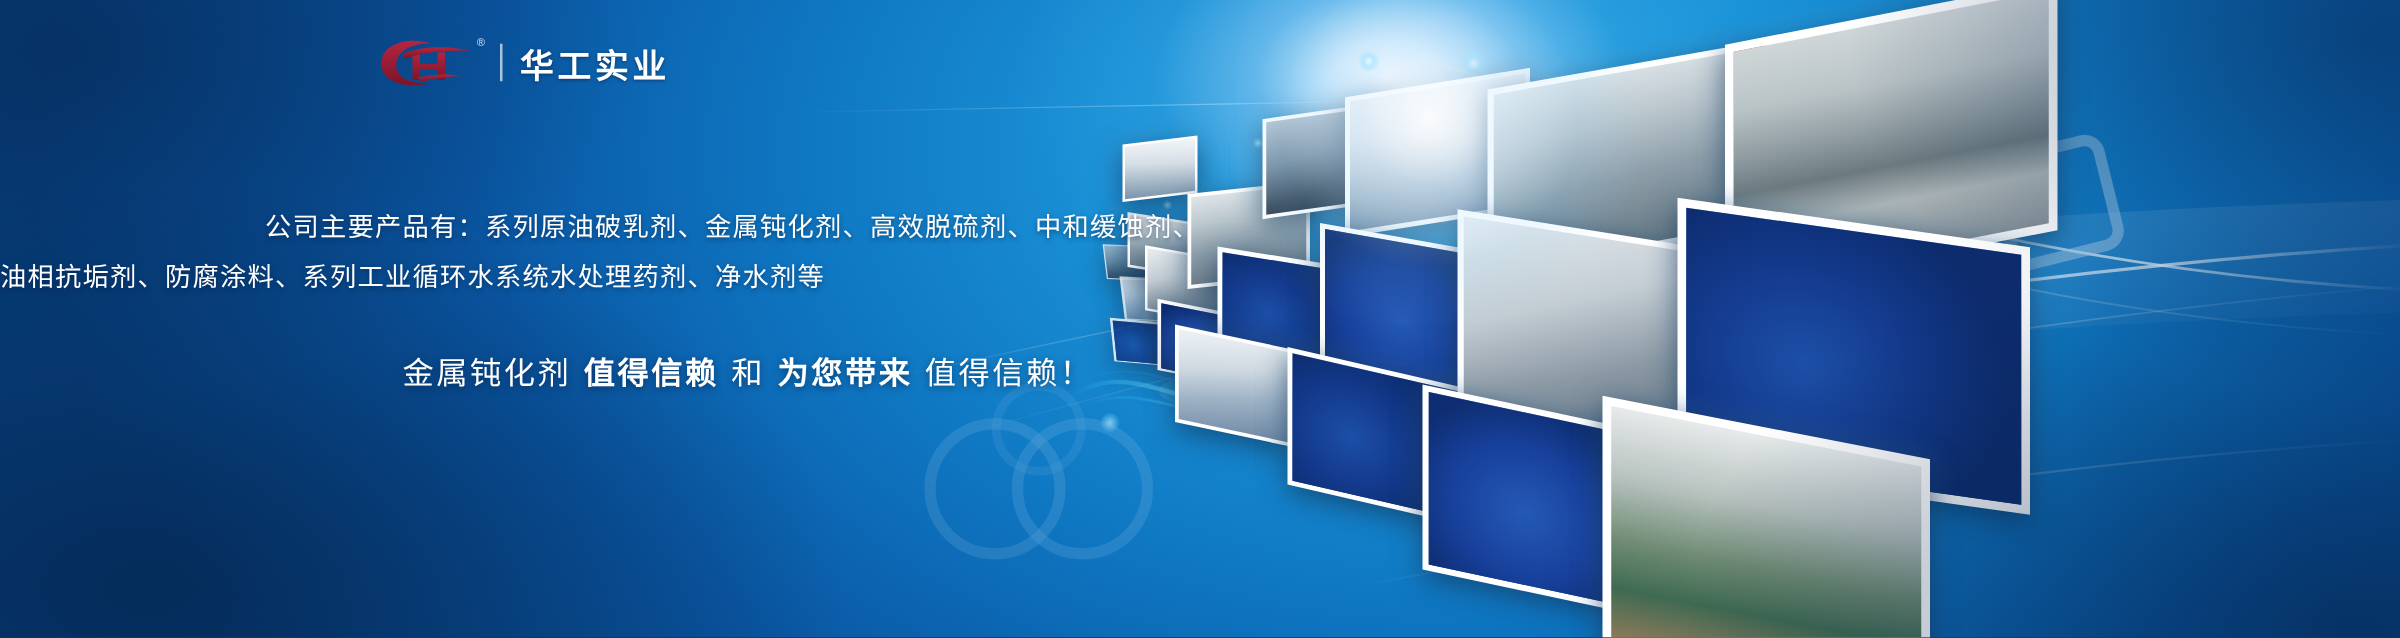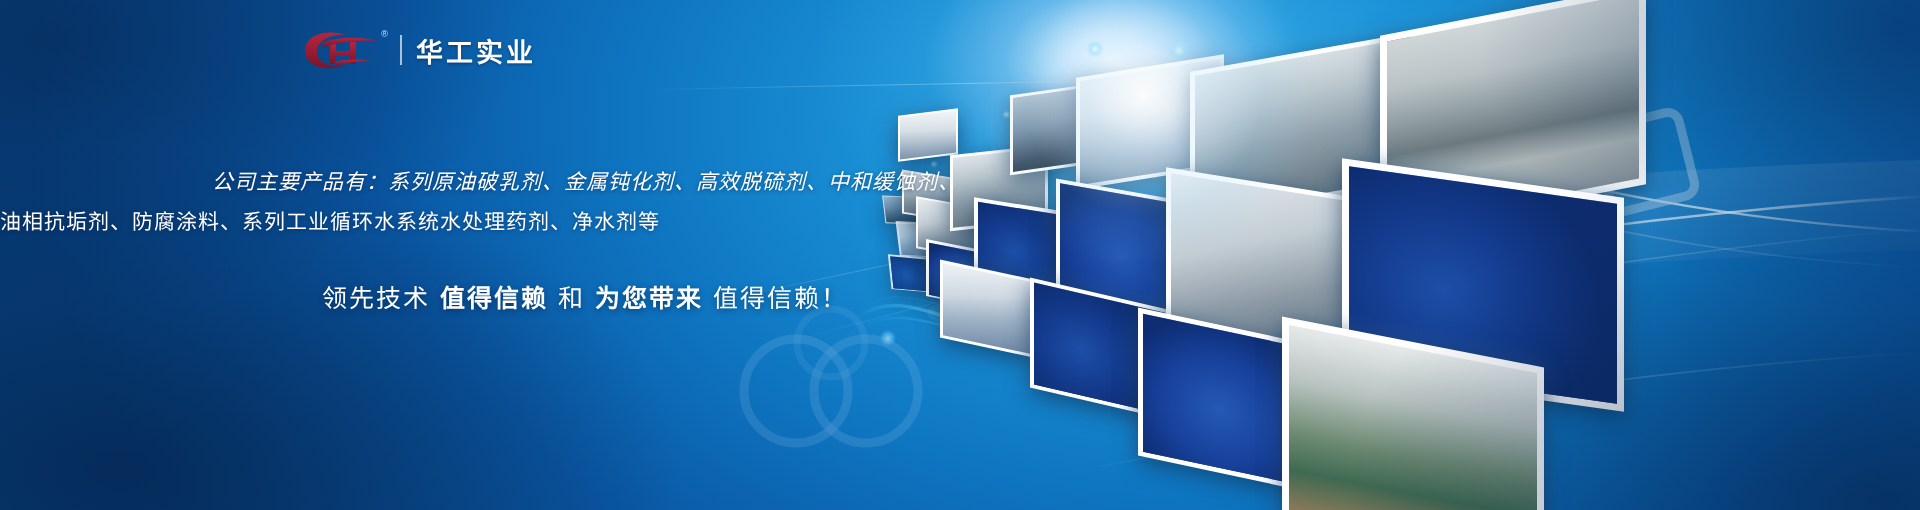--- a/index.html
+++ b/index.html
@@ -65,21 +65,21 @@
   }
 
   
   .products{position:absolute;left:0;top:162px;width:1100px;}
   .p-line{
     color:#ffffff;font-size:21px;line-height:40px;letter-spacing:1px;
     text-shadow:0 1px 4px rgba(2,30,66,.6);
     font-family:"DejaVu Sans","Liberation Sans",sans-serif;
     white-space:nowrap;
   }
-  .p-line-1{padding-left:212px;font-style:italic;}
+  .p-line-1{padding-left:212px;}
   .p-line-2{}
 
   
   .tagline{
     position:absolute;left:322px;top:278px;
     color:#ffffff;font-size:25px;letter-spacing:2px;
     text-shadow:0 2px 6px rgba(2,30,66,.6);
     font-family:"DejaVu Sans","Liberation Sans",sans-serif;
     white-space:nowrap;
   }
@@ -298,20 +298,20 @@
     <div class="logo-divider"></div>
     <div class="logo-text">华工实业</div>
   </div>
 
   <div class="products">
     <div class="p-line p-line-1">公司主要产品有：系列原油破乳剂、金属钝化剂、高效脱硫剂、中和缓蚀剂、</div>
     <div class="p-line p-line-2">油相抗垢剂、防腐涂料、系列工业循环水系统水处理药剂、净水剂等</div>
   </div>
 
   <div class="tagline">
-    <span>领先技术</span>
+    <span>金属钝化剂</span>
     <span class="em">值得信赖</span>
     <span>和</span>
     <span class="em">为您带来</span>
     <span>值得信赖！</span>
   </div>
 
 </div>
 
 </body></html>

